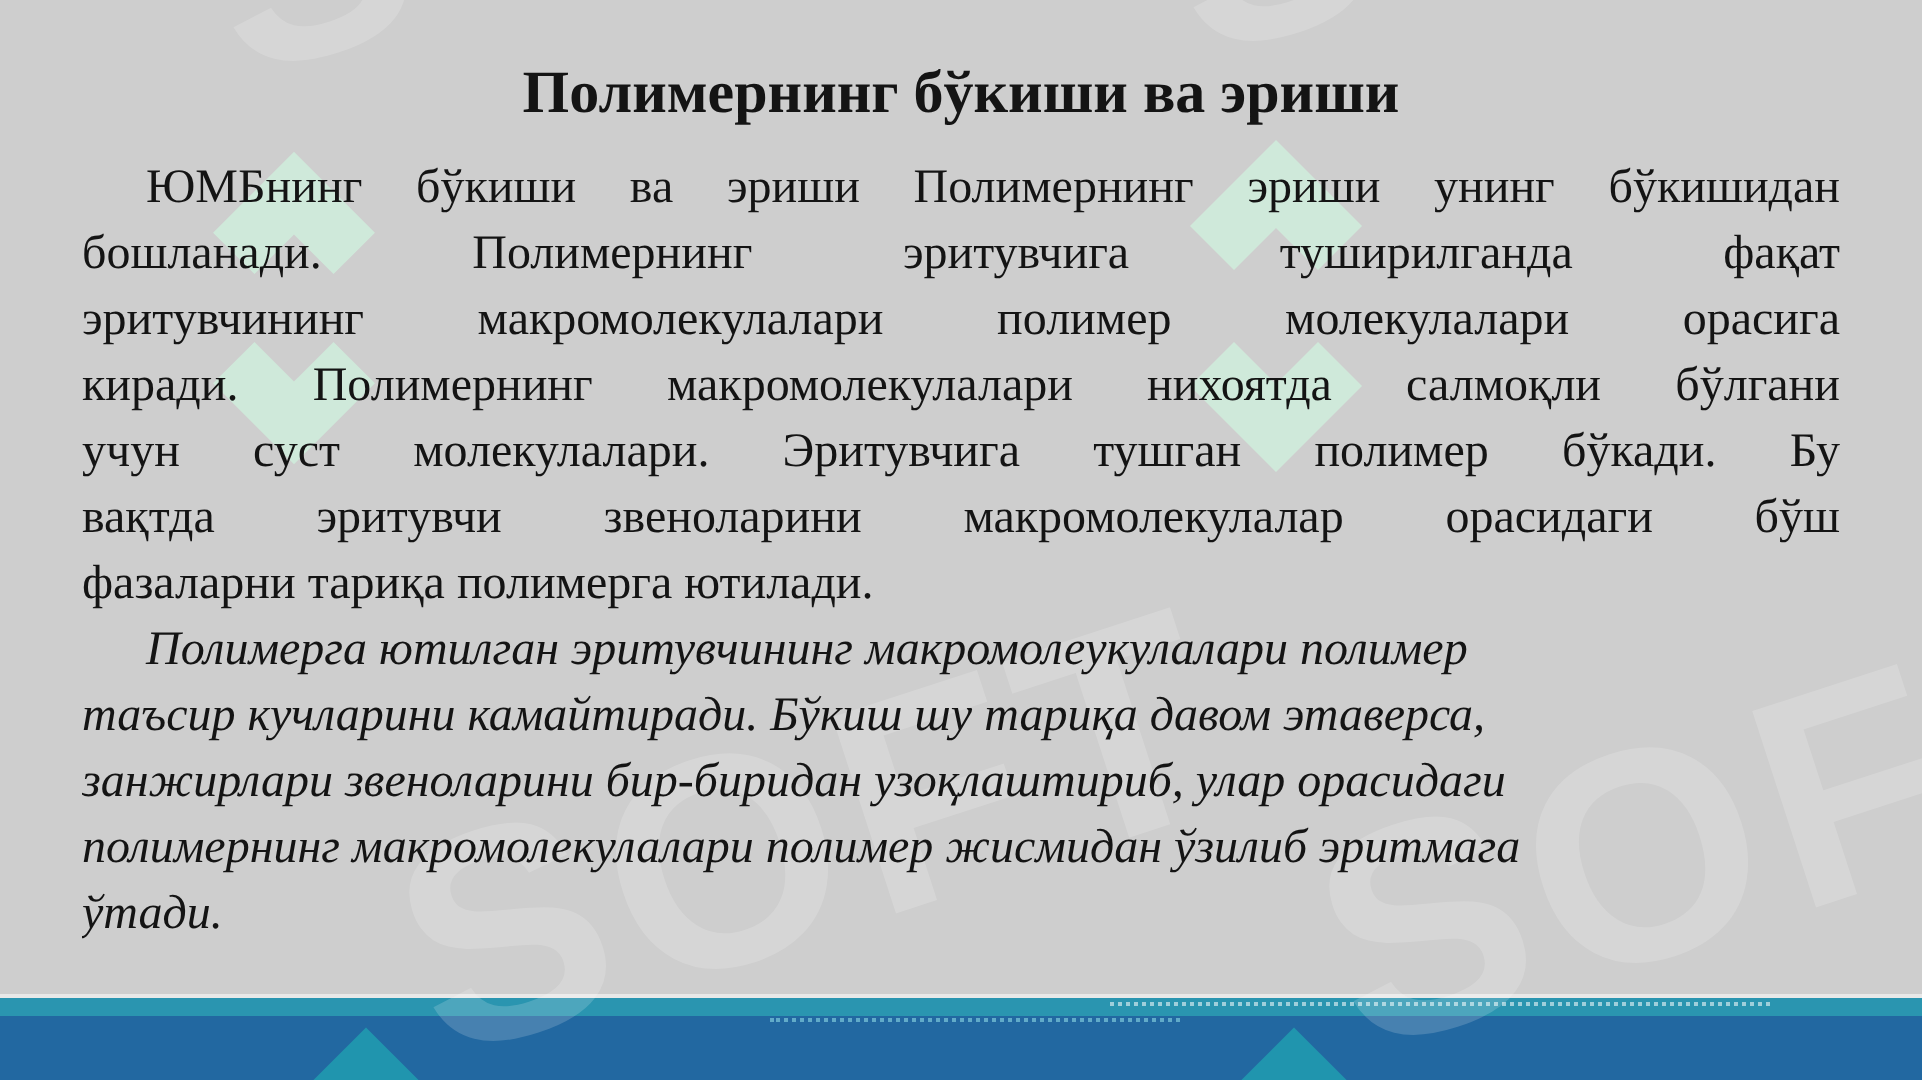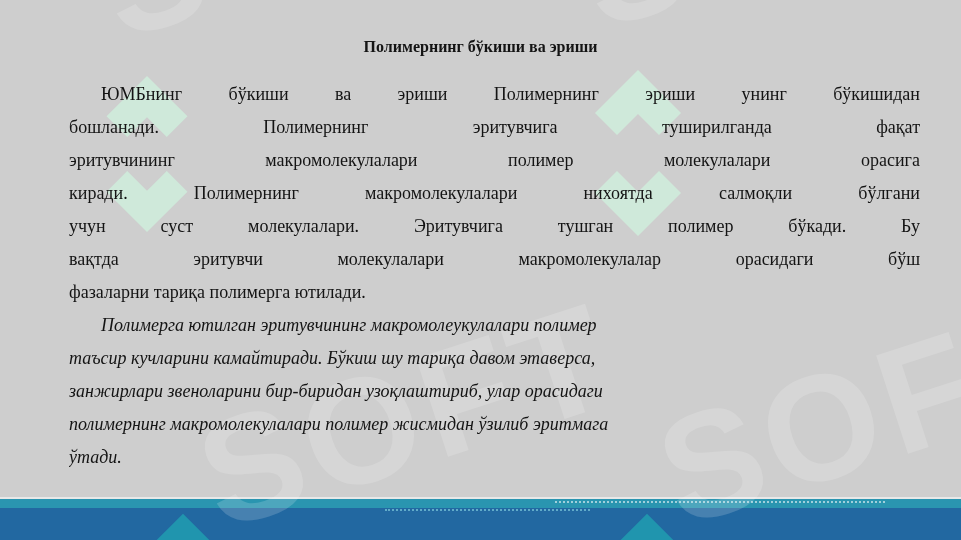--- a/index.html
+++ b/index.html
@@ -27,27 +27,27 @@
   .band-teal{position:absolute;left:0;right:0;top:499px;height:9px;background:#2a95b0;z-index:1;}
   .band-blue{position:absolute;left:0;right:0;top:508px;height:32px;background:#2268a1;z-index:1;}
   .dots-a{position:absolute;top:501px;left:555px;width:330px;border-top:2px dotted rgba(255,255,255,0.55);z-index:2;}
   .dots-b{position:absolute;top:509px;left:385px;width:205px;border-top:2px dotted rgba(150,225,235,0.55);z-index:2;}
   
   .content{
     position:absolute;left:41px;top:0;width:879px;z-index:3;color:#141414;
   }
   .title{
     margin-top:32px;margin-bottom:0;
-    text-align:center;font-weight:bold;font-size:16px;line-height:30px;
+    text-align:center;font-weight:bold;font-size:30px;line-height:30px;
   }
   .para{margin:0;}
   .para-1{margin-top:16px;}
   .para-2{margin-top:0;font-style:italic;}
   .line{
-    font-size:18px;line-height:33px;height:33px;overflow:hidden;margin-left:28px;
+    font-size:24px;line-height:33px;height:33px;overflow:hidden;
   }
   .line.j{text-align:justify;}
   .line.j::after{content:"";display:inline-block;width:100%;height:0;}
   .line.indent{text-indent:32px;}
 </style>
 </head>
 <body>
 
 <div class="slide">
 
@@ -76,21 +76,21 @@
 
   <div class="content">
     <div class="title">Полимернинг бўкиши ва эриши</div>
 
     <div class="para para-1">
       <div class="line j indent">ЮМБнинг бўкиши ва эриши Полимернинг эриши унинг бўкишидан</div>
       <div class="line j">бошланади. Полимернинг эритувчига туширилганда фақат</div>
       <div class="line j">эритувчининг макромолекулалари полимер молекулалари орасига</div>
       <div class="line j">киради. Полимернинг макромолекулалари нихоятда салмоқли бўлгани</div>
       <div class="line j">учун суст молекулалари. Эритувчига тушган полимер бўкади. Бу</div>
-      <div class="line j">вақтда эритувчи молекулалари макромолекулалар орасидаги бўш</div>
+      <div class="line j">вақтда эритувчи звеноларини макромолекулалар орасидаги бўш</div>
       <div class="line">фазаларни тариқа полимерга ютилади.</div>
     </div>
 
     <div class="para para-2">
       <div class="line indent">Полимерга ютилган эритувчининг макромолеукулалари полимер</div>
       <div class="line">таъсир кучларини камайтиради. Бўкиш шу тариқа давом этаверса,</div>
       <div class="line">занжирлари звеноларини бир-биридан узоқлаштириб, улар орасидаги</div>
       <div class="line">полимернинг макромолекулалари полимер жисмидан ўзилиб эритмага</div>
       <div class="line">ўтади.</div>
     </div>

